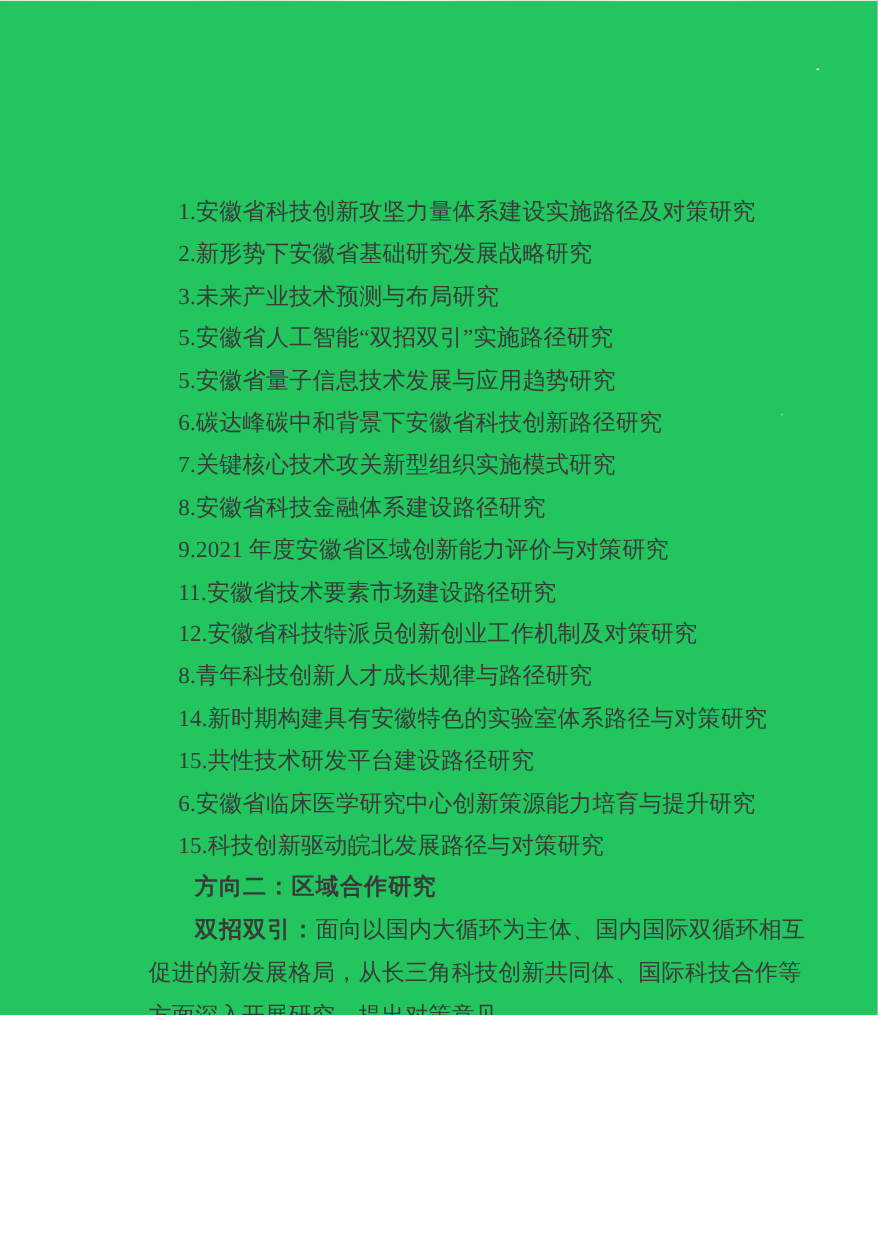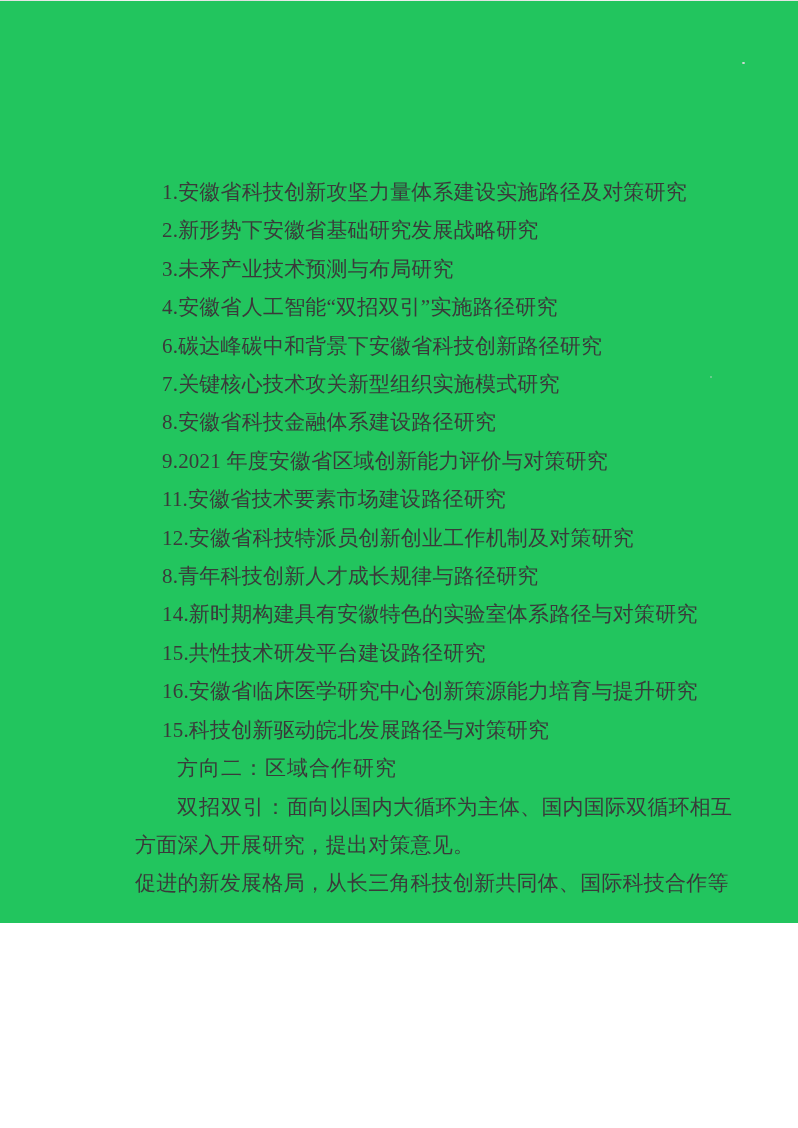--- a/index.html
+++ b/index.html
@@ -58,21 +58,21 @@
   .pline {
     font-size: 21px;
     line-height: 38.4px;
     white-space: nowrap;
     letter-spacing: 0.2px;
   }
   .pline.first {
     margin-left: 42px;
   }
   .hei {
-    font-weight: 400;
+    font-weight: 700;
     font-family: "Liberation Sans", "DejaVu Sans", sans-serif;
     letter-spacing: 1px;
   }
   .page-number {
     position: absolute;
     left: 132px;
     top: 1036px;
     font-size: 18px;
     letter-spacing: 4px;
     color: #474747;
@@ -86,39 +86,40 @@
   <div class="scan-edge-top"></div>
   <div class="scan-speck speck-1"></div>
   <div class="scan-speck speck-2"></div>
   <div class="scan-speck speck-3"></div>
 
   <div class="content">
     <div id="topic-list">
         <div class="topic">1.安徽省科技创新攻坚力量体系建设实施路径及对策研究</div>
         <div class="topic">2.新形势下安徽省基础研究发展战略研究</div>
         <div class="topic">3.未来产业技术预测与布局研究</div>
-        <div class="topic">4.安徽省人工智能“双招双引”实施路径研究</div>
+        <div class="topic">5.安徽省人工智能“双招双引”实施路径研究</div>
+        <div class="topic">5.安徽省量子信息技术发展与应用趋势研究</div>
         <div class="topic">6.碳达峰碳中和背景下安徽省科技创新路径研究</div>
         <div class="topic">7.关键核心技术攻关新型组织实施模式研究</div>
         <div class="topic">8.安徽省科技金融体系建设路径研究</div>
         <div class="topic">9.2021 年度安徽省区域创新能力评价与对策研究</div>
         <div class="topic">11.安徽省技术要素市场建设路径研究</div>
         <div class="topic">12.安徽省科技特派员创新创业工作机制及对策研究</div>
         <div class="topic">8.青年科技创新人才成长规律与路径研究</div>
         <div class="topic">14.新时期构建具有安徽特色的实验室体系路径与对策研究</div>
         <div class="topic">15.共性技术研发平台建设路径研究</div>
-        <div class="topic">16.安徽省临床医学研究中心创新策源能力培育与提升研究</div>
+        <div class="topic">6.安徽省临床医学研究中心创新策源能力培育与提升研究</div>
         <div class="topic">15.科技创新驱动皖北发展路径与对策研究</div>
       </div>
 
     <div class="section-heading hei">方向二：区域合作研究</div>
 
     <div>
       <div class="pline first">
         <span class="hei">双招双引：</span><span>面向以国内大循环为主体、国内国际双循环相互</span>
       </div>
+      <div class="pline">促进的新发展格局，从长三角科技创新共同体、国际科技合作等</div>
       <div class="pline">方面深入开展研究，提出对策意见。</div>
-      <div class="pline">促进的新发展格局，从长三角科技创新共同体、国际科技合作等</div>
     </div>
   </div>
 
   <div class="page-number">– 2 –</div>
 </div>
 
 </body></html>

